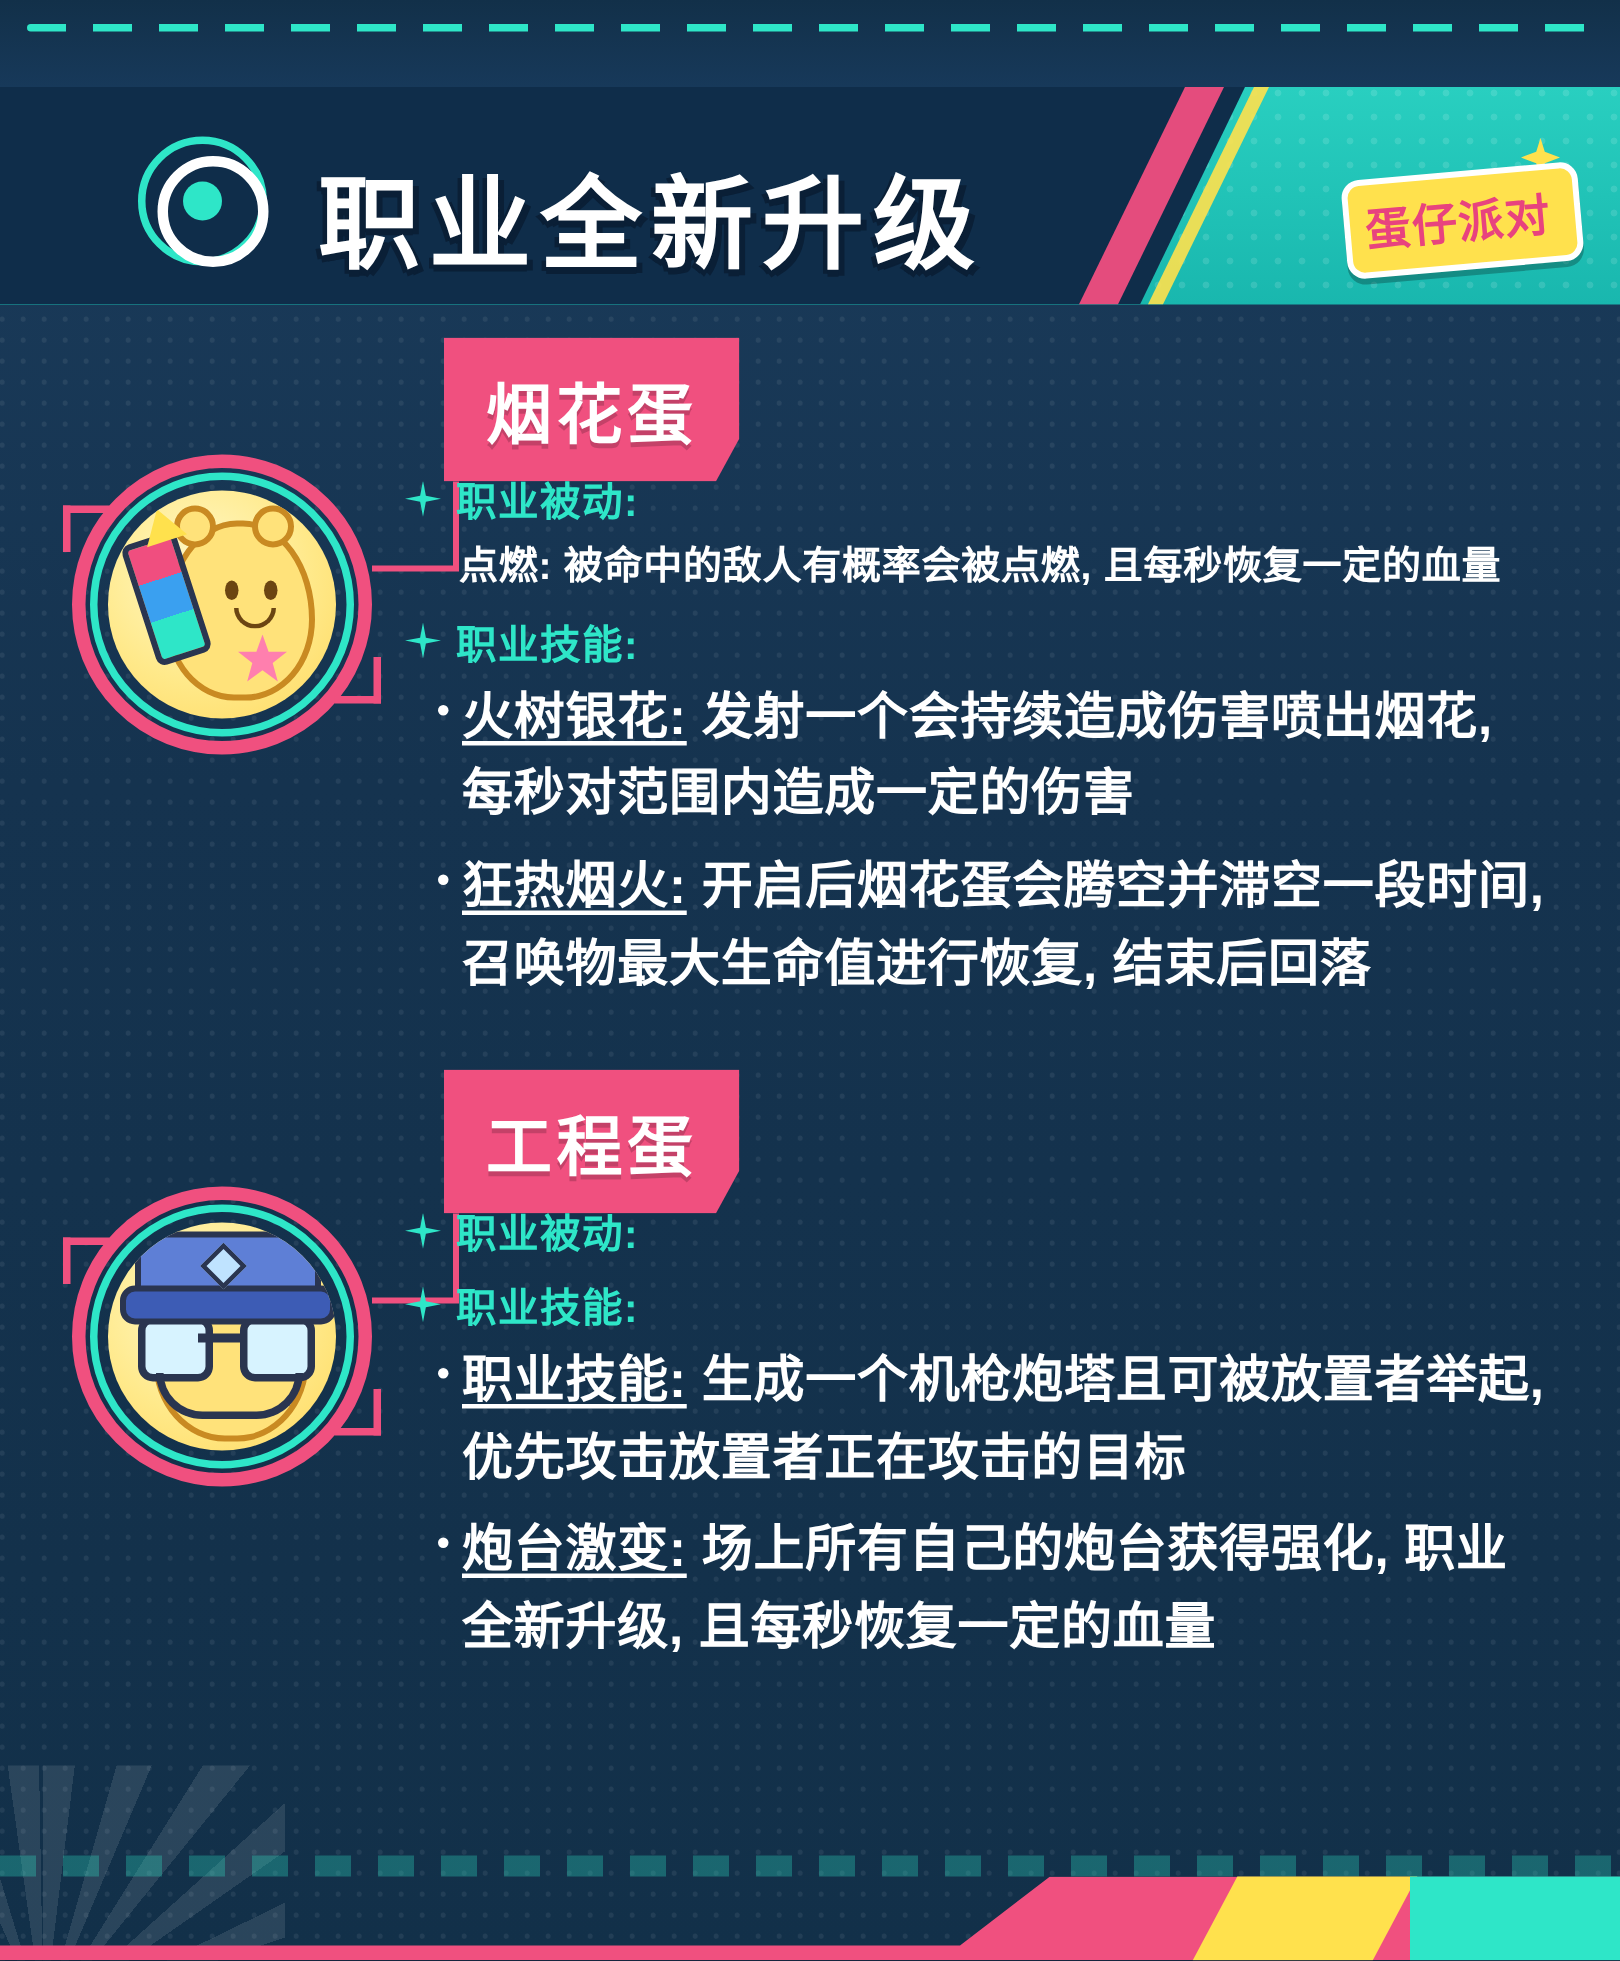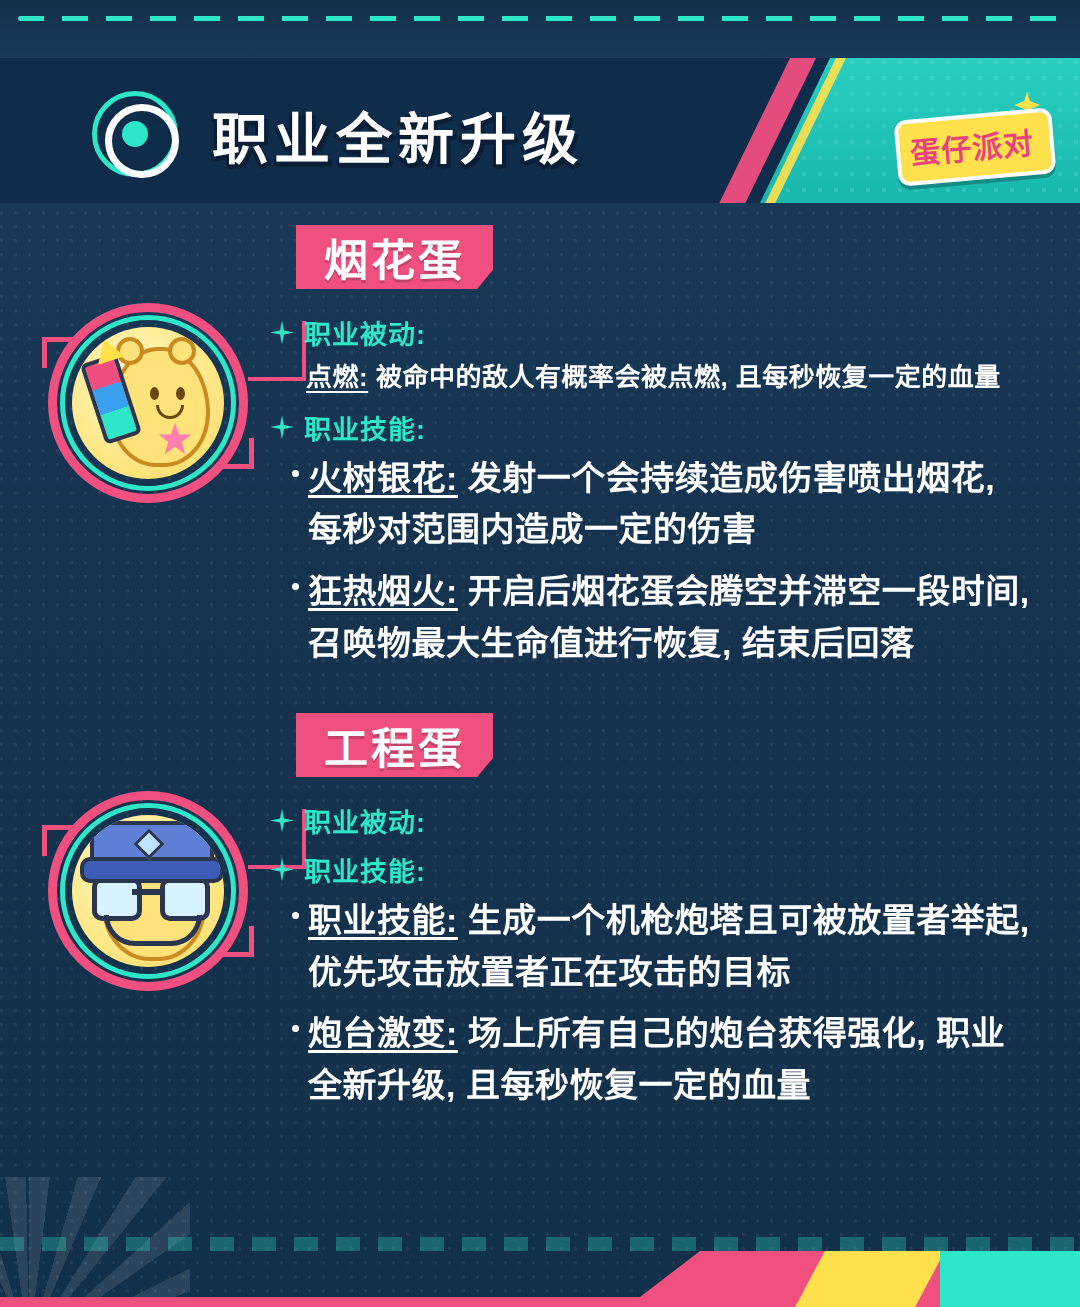--- a/index.html
+++ b/index.html
@@ -103,21 +103,21 @@
   .ring-icon .r3 {
     position: absolute; left: 30px; top: 30px;
     width: 26px; height: 26px;
     border-radius: 50%;
     background: #2ee6c8;
   }
   .header-title {
     position: absolute;
     left: 212px;
     top: 36px;
-    font-size: 56px;
+    font-size: 68px;
     font-weight: 900;
     color: #ffffff;
     letter-spacing: 6px;
     font-family: "Liberation Sans", "DejaVu Sans", sans-serif;
     text-shadow:
       0 5px 0 #0a1f36,
       4px 4px 0 #0a1f36,
       -3px 3px 0 #0a1f36;
     white-space: nowrap;
   }
@@ -330,21 +330,21 @@
     width: 4px; height: 58px;
     background: #f0507f;
   }
 
   
   .title-tag {
     position: absolute;
     left: 296px;
     top: 0px;
     height: 64px;
-    padding: 0 28px;
+    padding: 16px 28px;
     background: #f0507f;
     display: flex;
     align-items: flex-start;
     clip-path: polygon(0 0, 100% 0, 100% 70%, 92% 100%, 0 100%);
   }
   .title-tag span {
     font-size: 44px;
     font-weight: 900;
     color: #ffffff;
     letter-spacing: 3px;
@@ -388,21 +388,20 @@
   }
   .para {
     font-size: 26px;
     font-weight: 700;
     color: #ffffff;
     line-height: 1.52;
     margin: 4px 0 10px 36px;
     letter-spacing: 0.5px;
   }
   .para .kw {
-    text-decoration: underline;
     text-underline-offset: 5px;
     font-weight: 900;
   }
   .bullet {
     position: relative;
     font-size: 34px;
     font-weight: 700;
     color: #ffffff;
     line-height: 1.52;
     margin: 6px 0 10px 22px;

